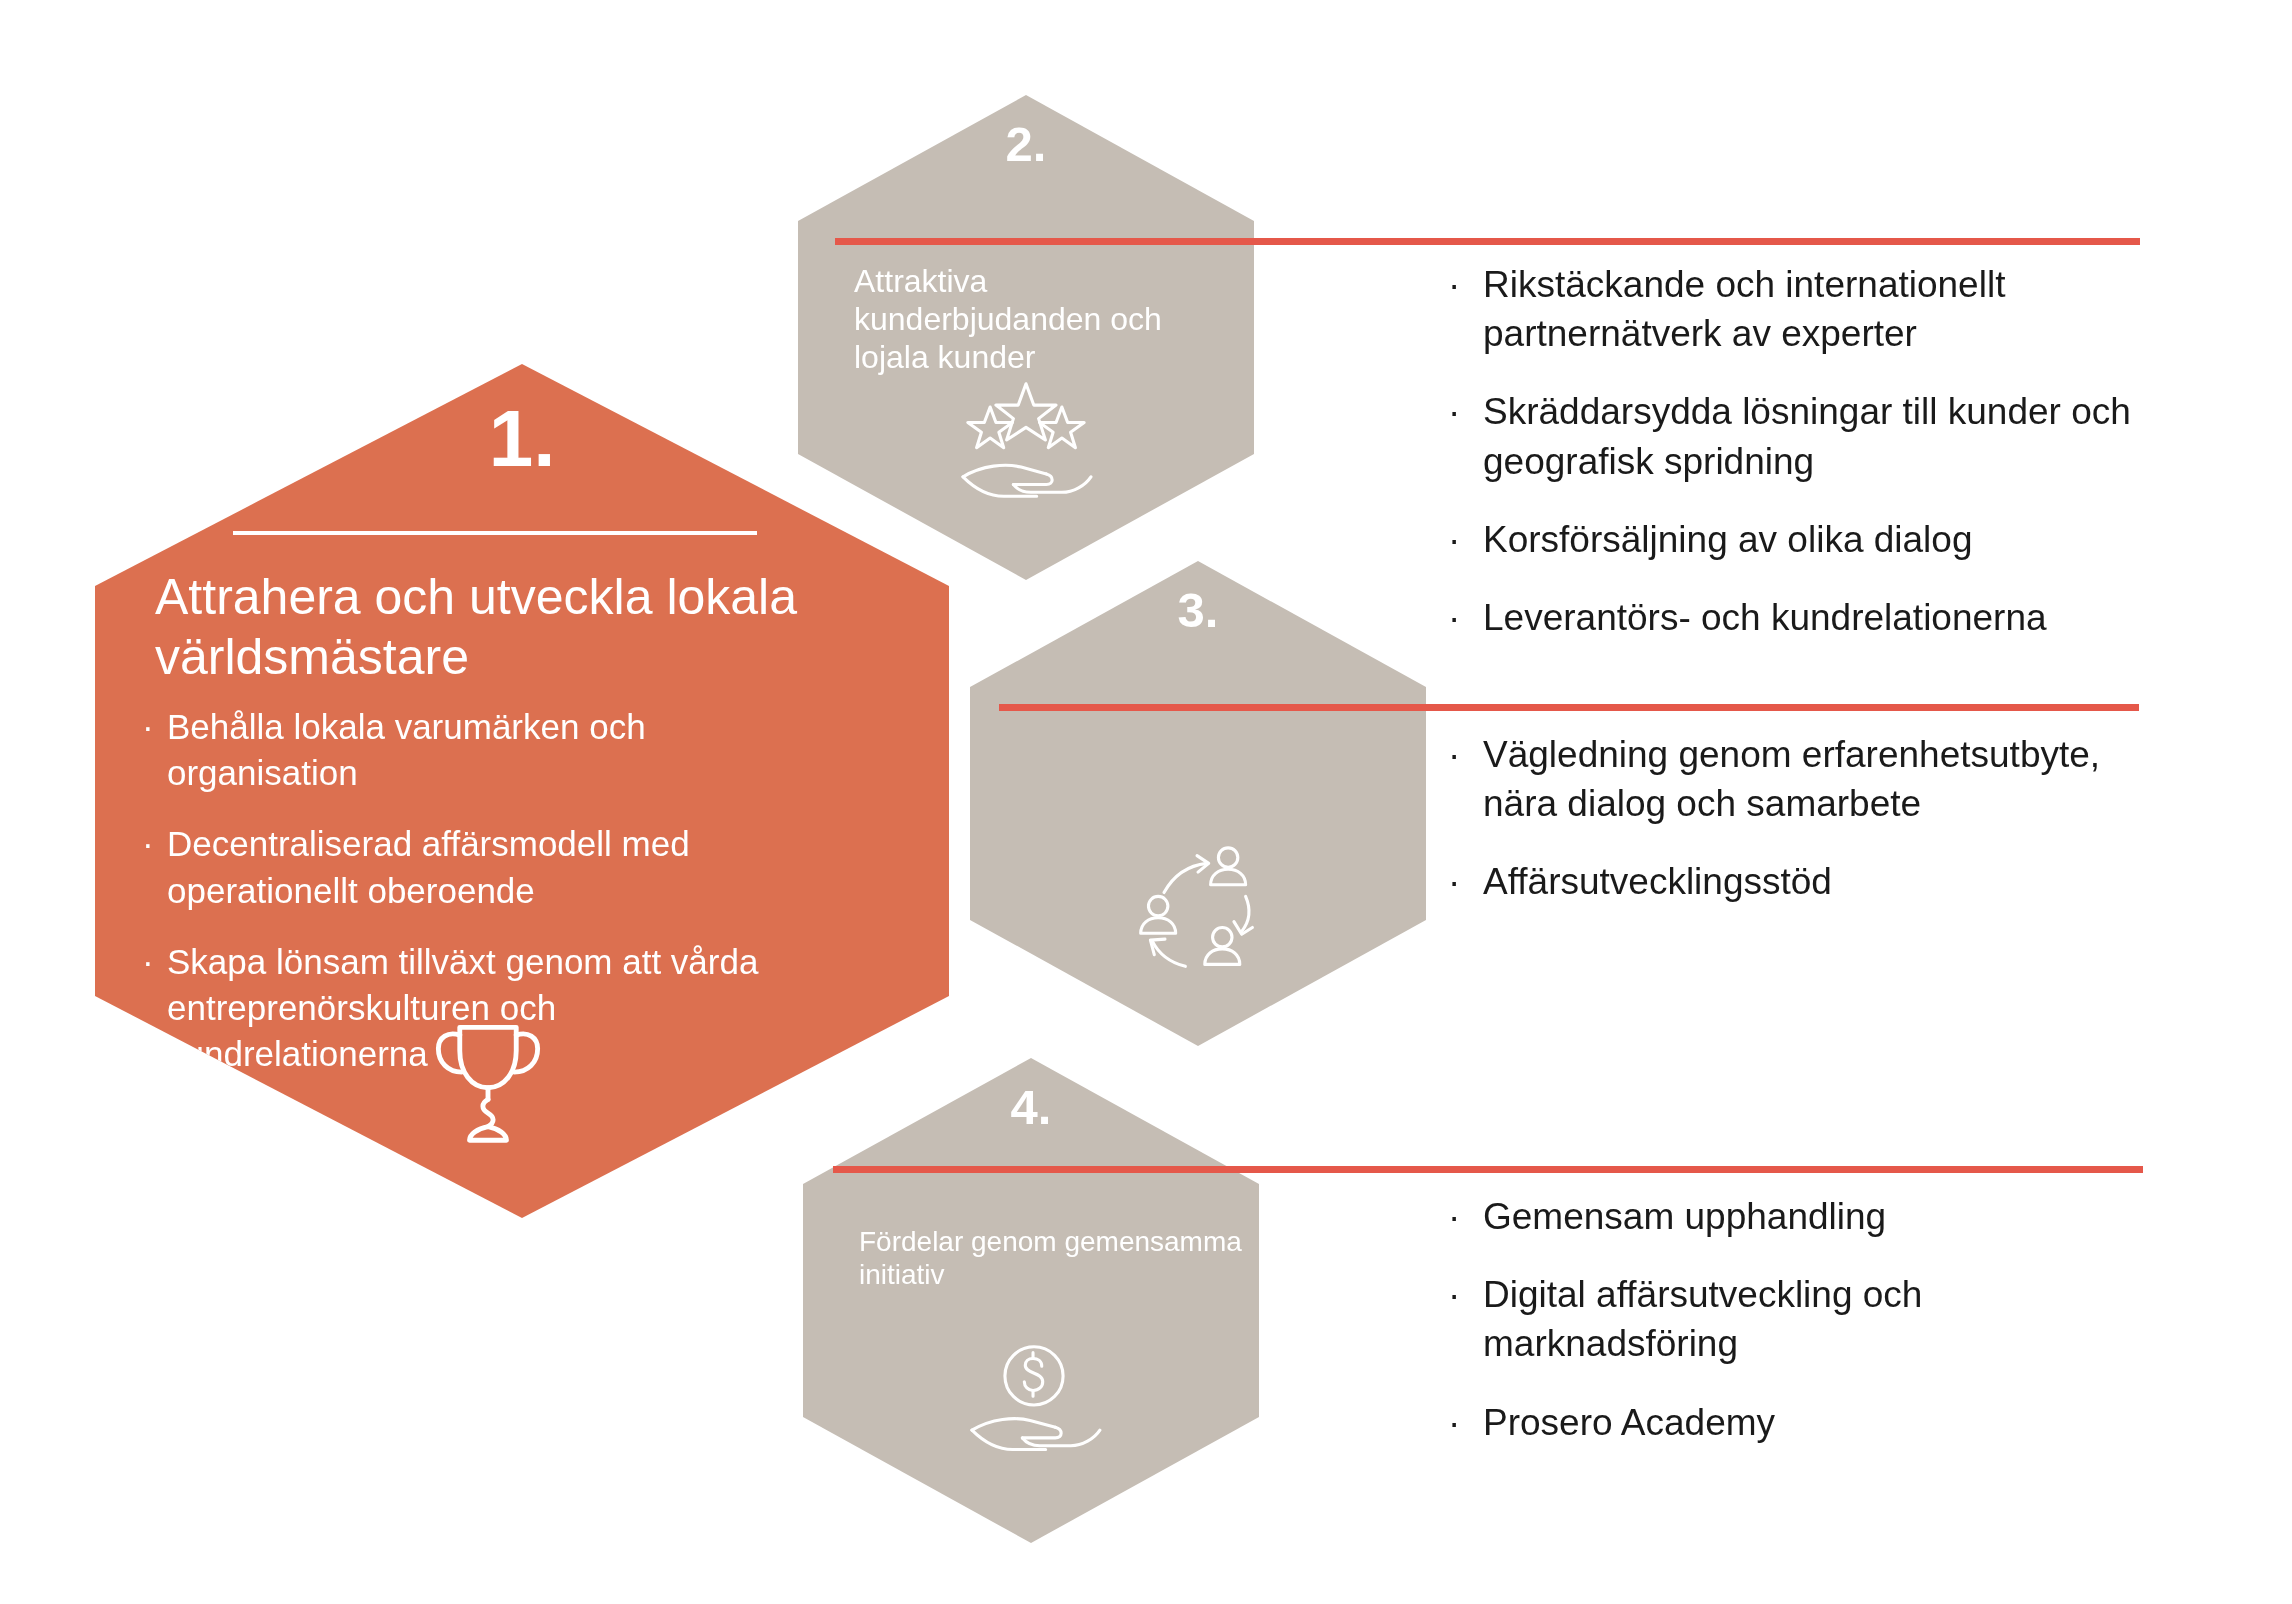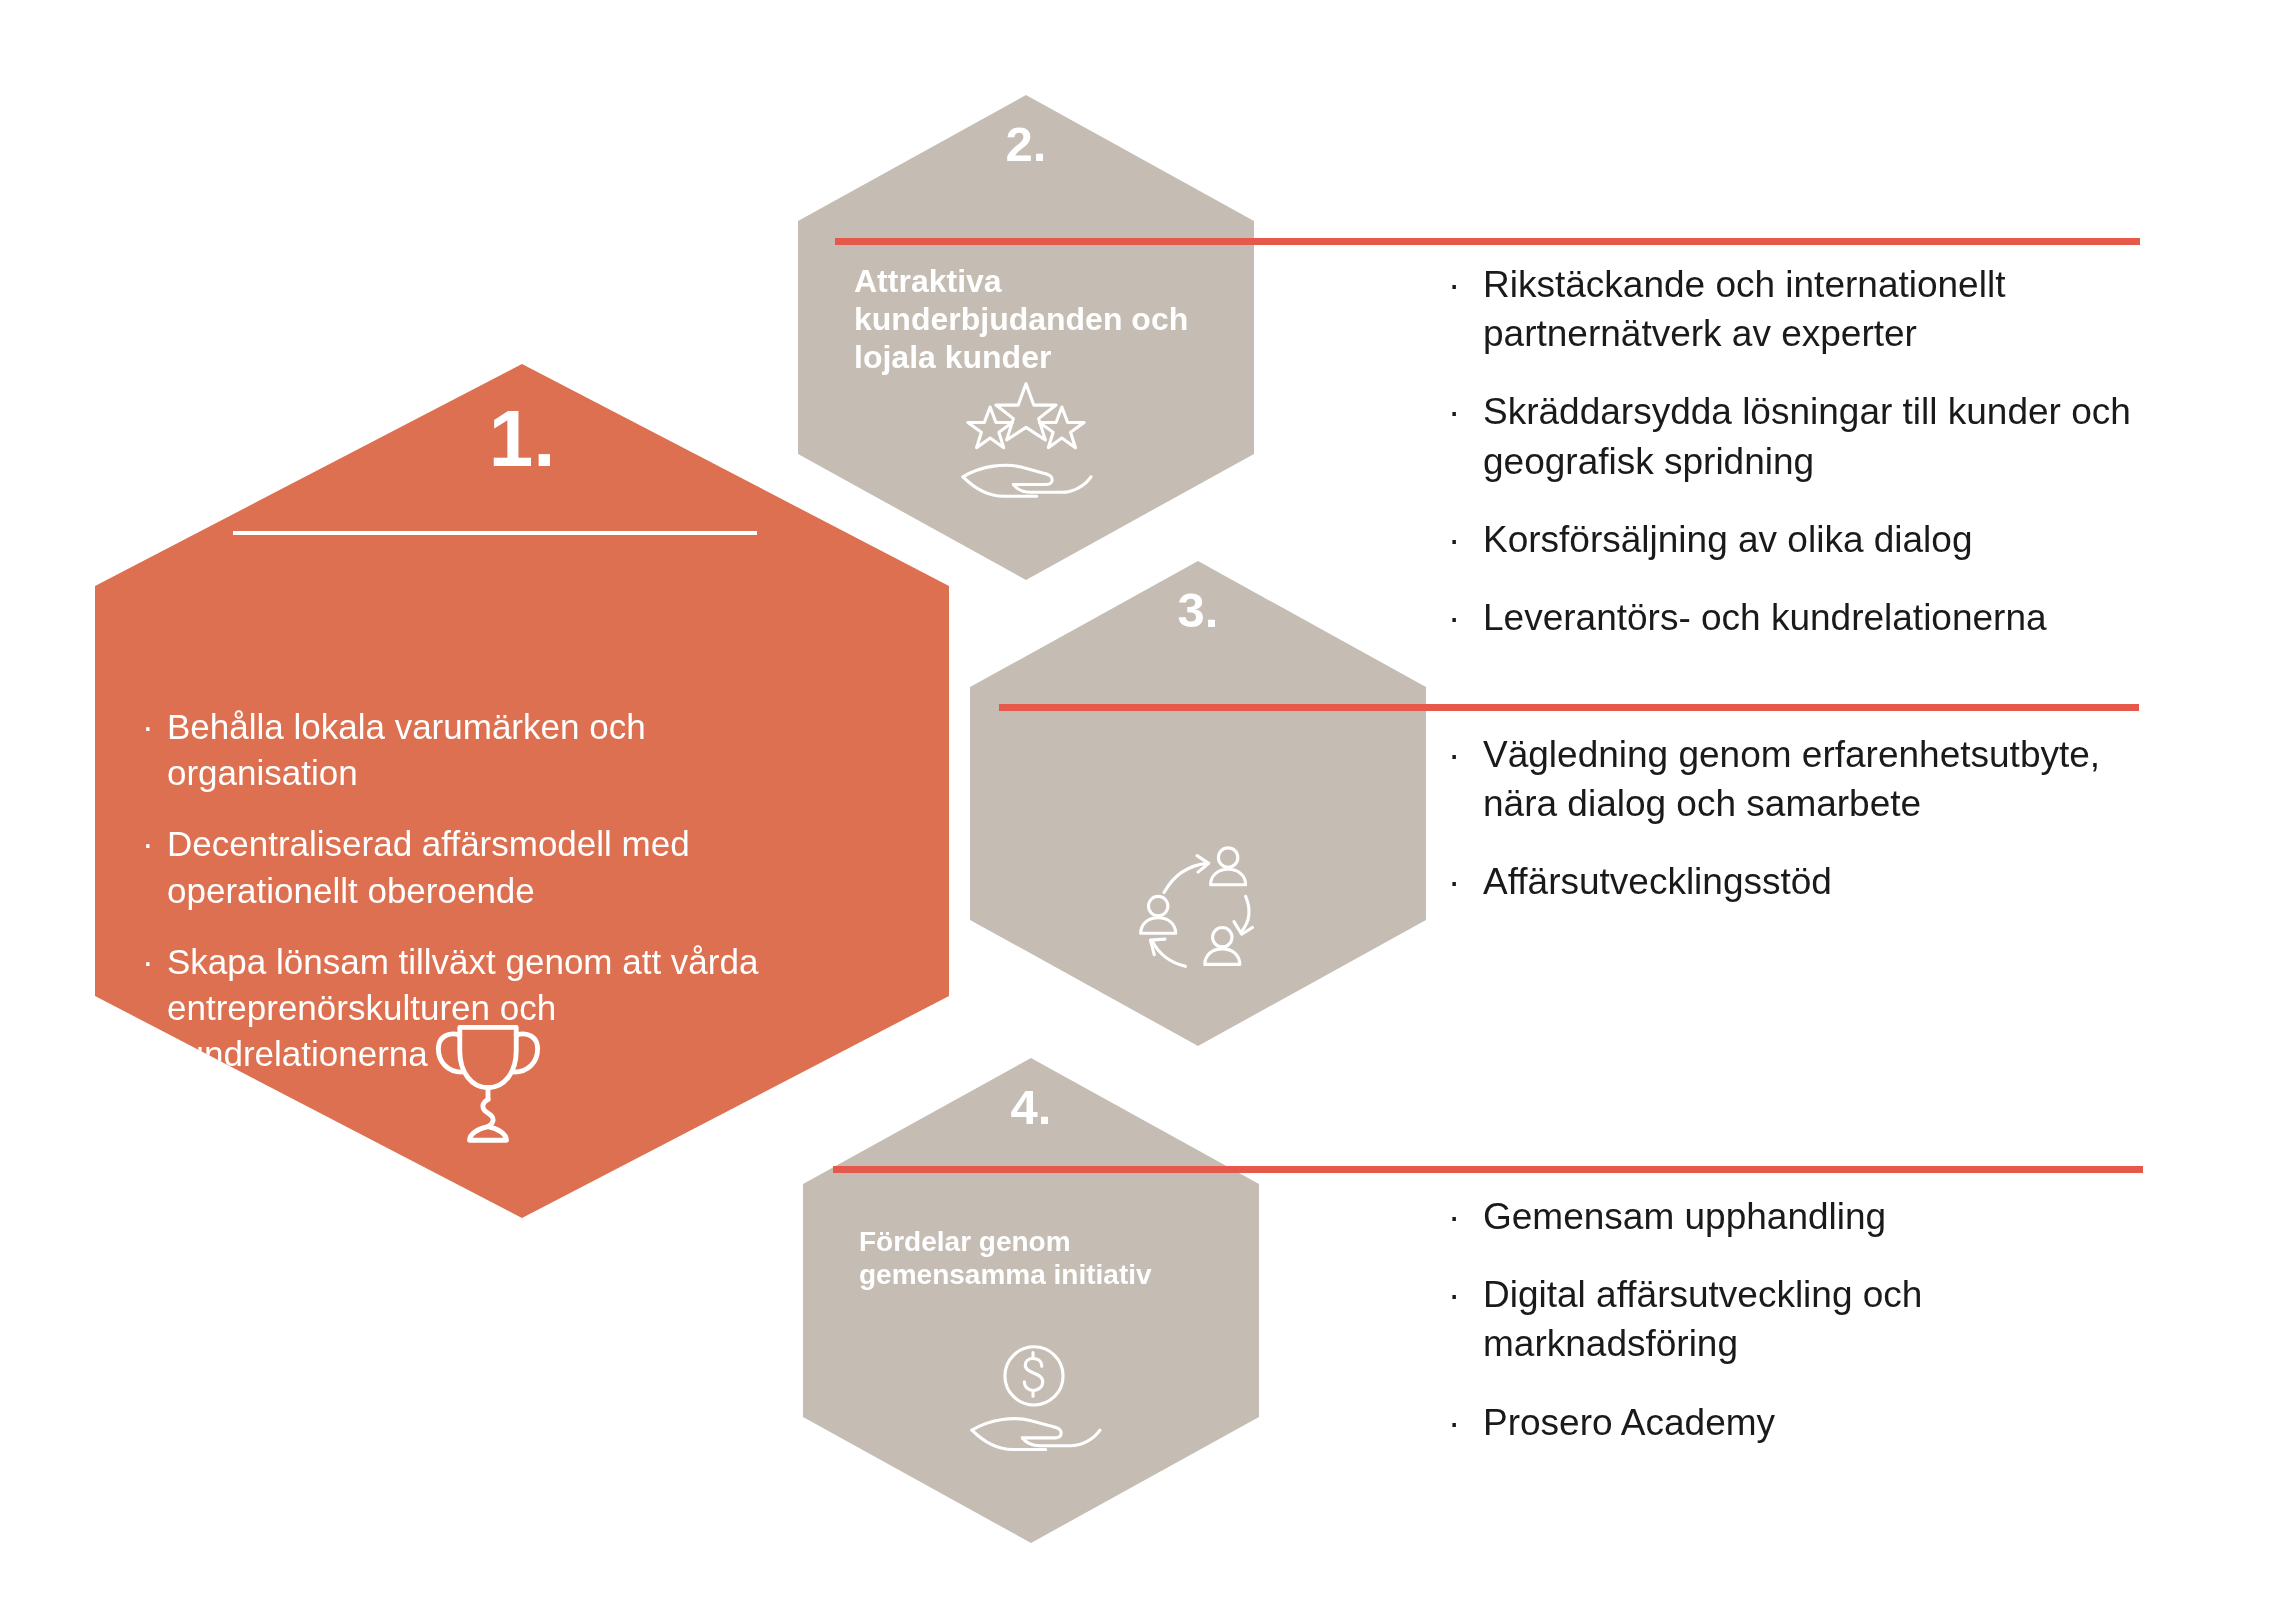--- a/index.html
+++ b/index.html
@@ -40,21 +40,21 @@
 
   .hex-rule {
     position: absolute;
     height: 3.9px;
     background: #ffffff;
   }
 
   .hex-title {
     position: absolute;
     color: #ffffff;
-    font-weight: 700;
+    font-weight: 400;
     line-height: 1.19;
   }
 
   .hex-icon {
     position: absolute;
   }
   .hex-icon svg { display: block; }
 
   
   #hex1 { left: 95px; top: 364px; width: 854px; height: 854px; }
@@ -246,20 +246,21 @@
     <div class="b-row">
       <span class="b-dot">·</span>
       <span class="b-text">Prosero Academy</span>
     </div>
   </div>
 
   <div class="hex primary" id="hex1">
     <div class="hex-inner">
       <div class="hex-num">1.</div>
       <div class="hex-rule"></div>
+      <div class="hex-title">Attrahera och utveckla lokala världsmästare</div>
       <div class="hex-bullets">
         <div class="hb-row">
           <span class="hb-dot">·</span>
           <span class="hb-text">Behålla lokala varumärken och organisation</span>
         </div>
         <div class="hb-row">
           <span class="hb-dot">·</span>
           <span class="hb-text">Decentraliserad affärsmodell med operationellt oberoende</span>
         </div>
         <div class="hb-row">

